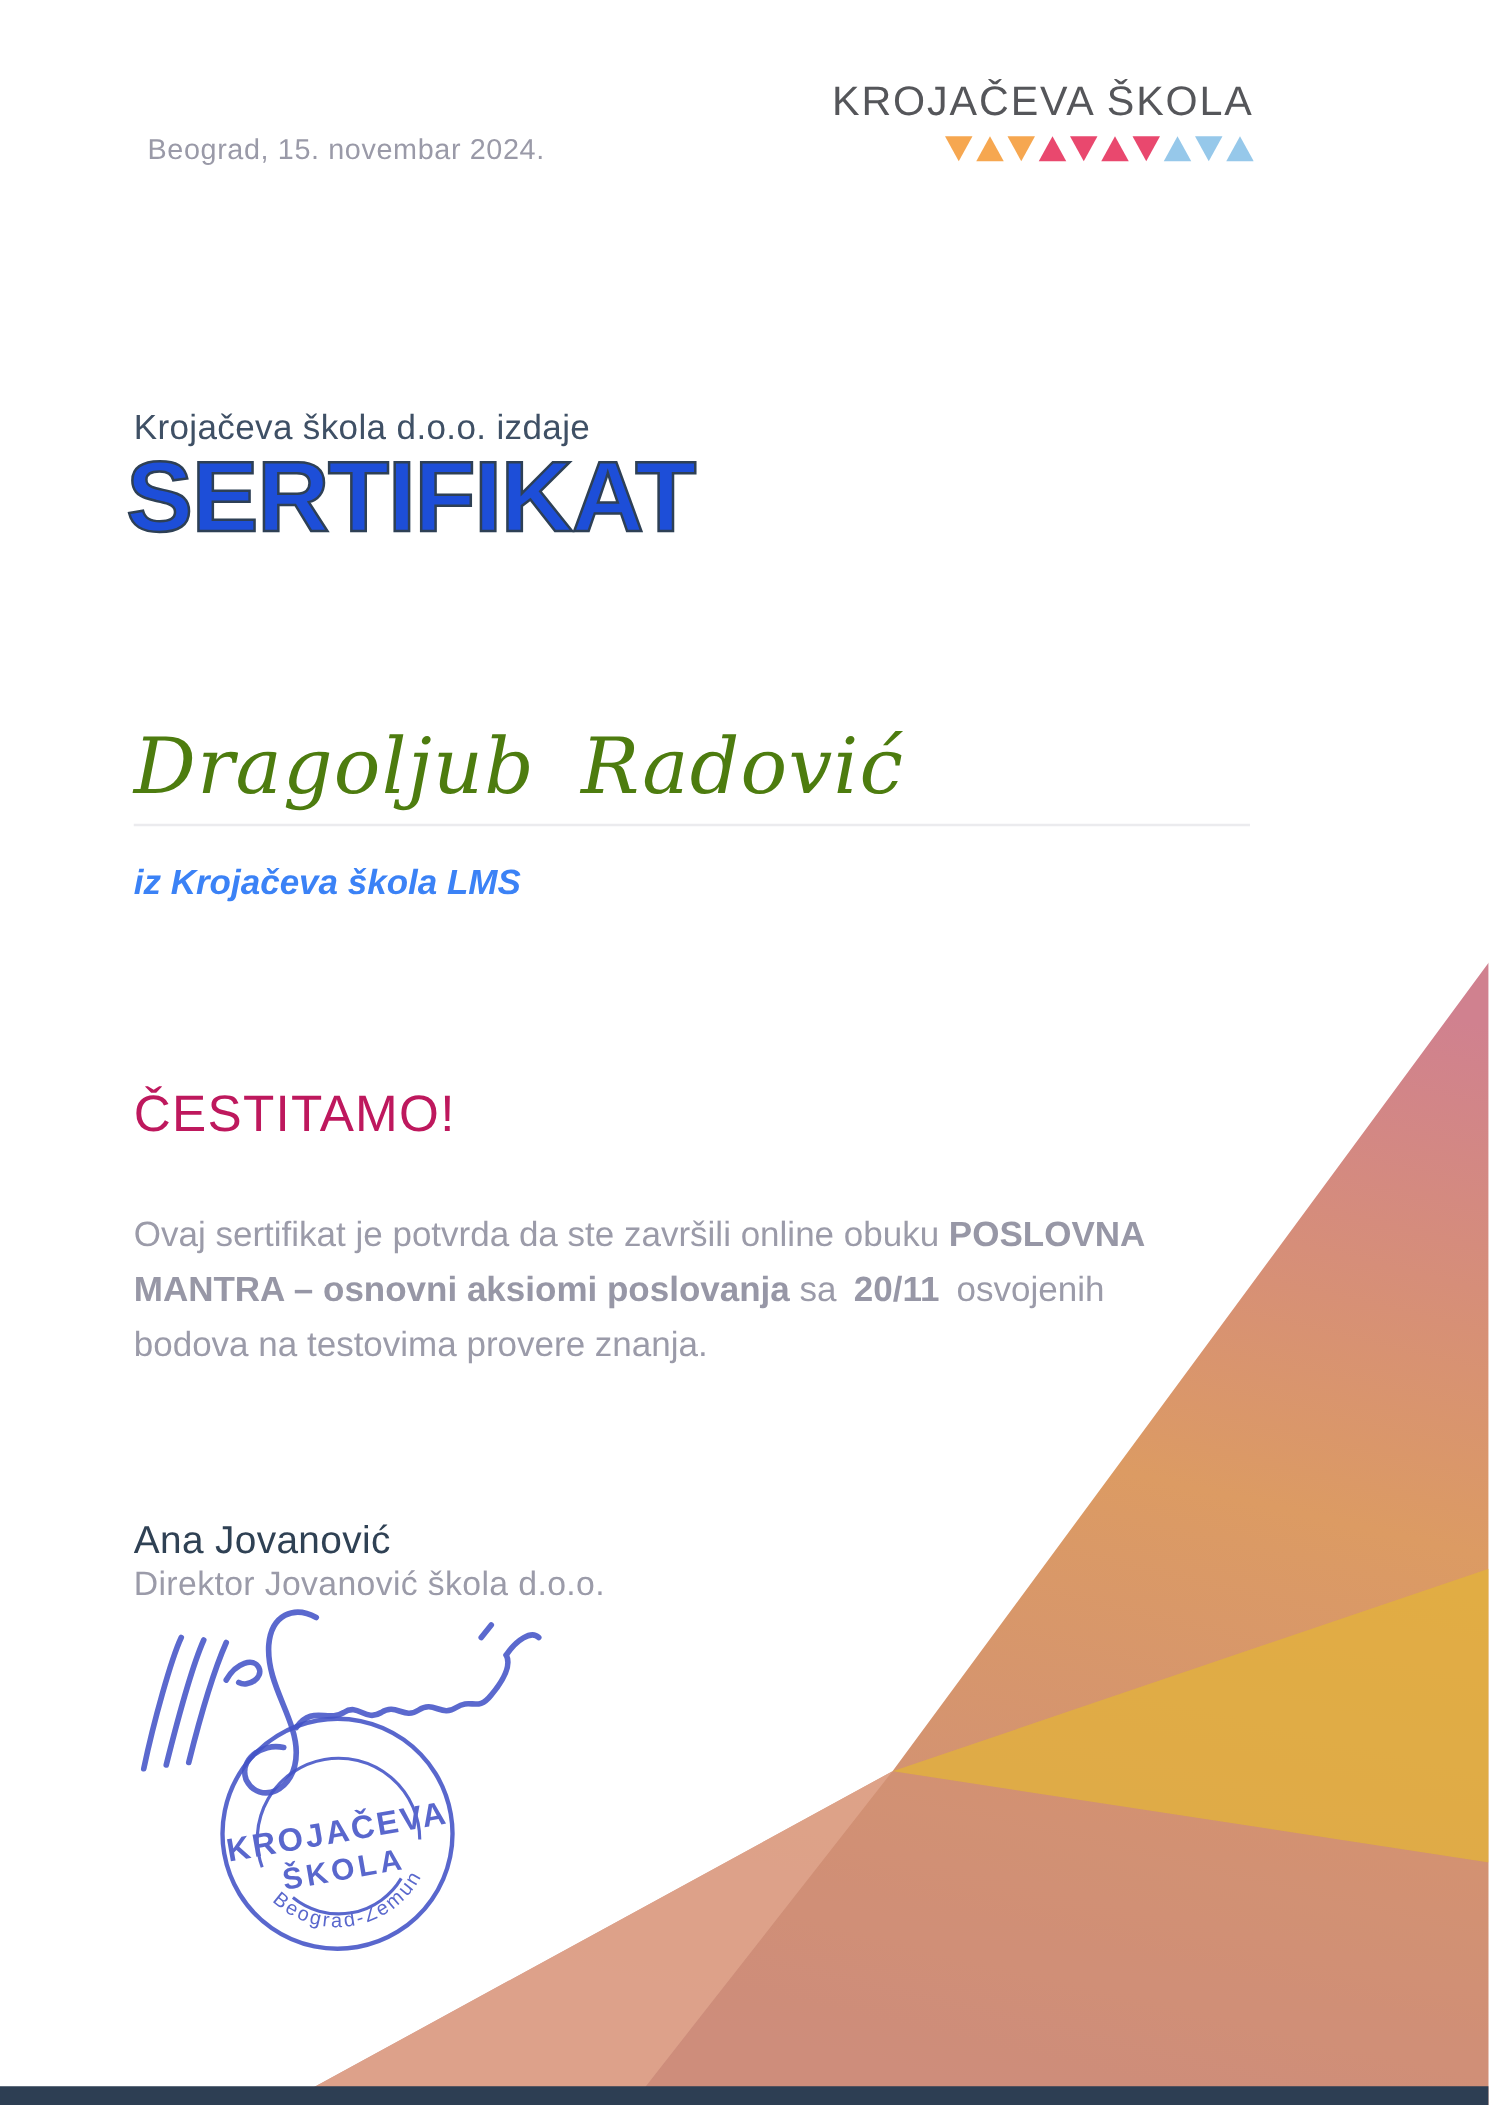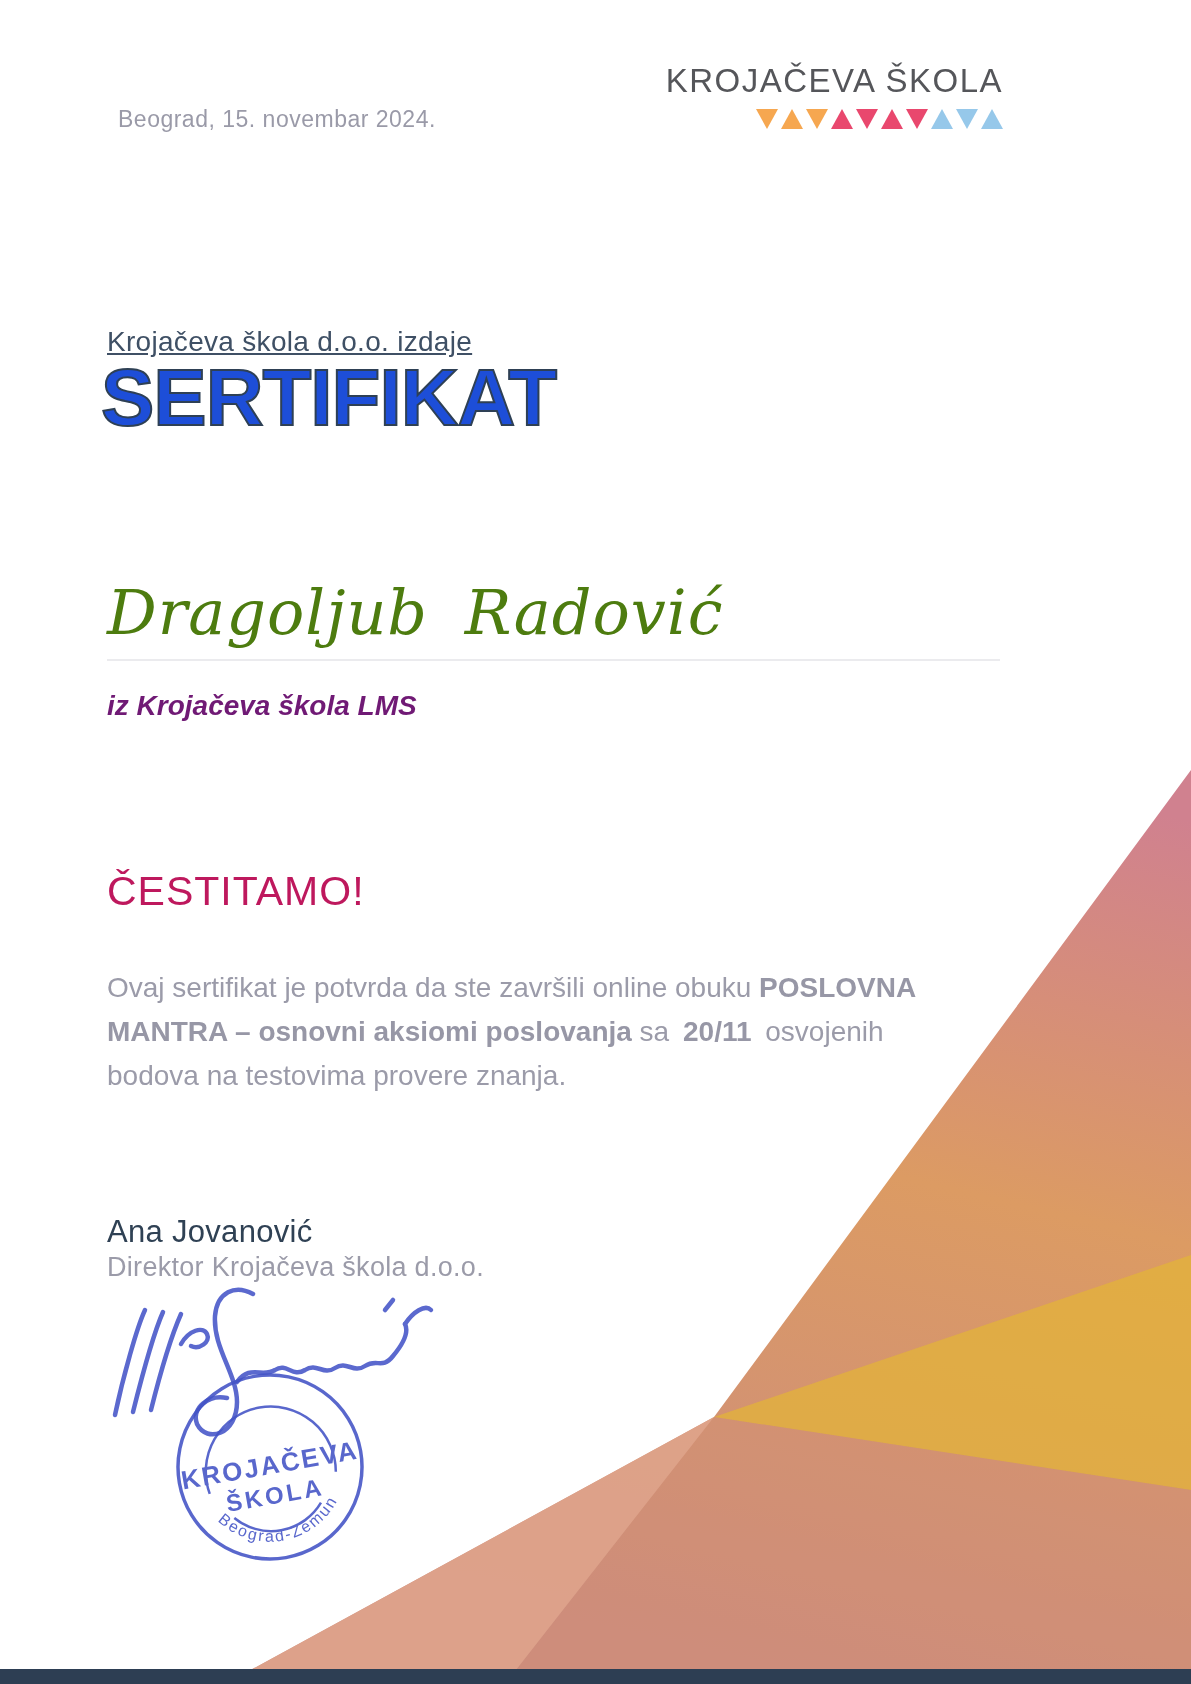--- a/index.html
+++ b/index.html
@@ -18,41 +18,41 @@
   .logo{
     position:absolute;right:188px;top:62px;text-align:left;
   }
   .logo-title{
     font-size:33px;color:#55565A;letter-spacing:1.5px;font-weight:400;
     white-space:nowrap;
   }
   .logo-strip{display:block;margin-top:7px;margin-left:auto;}
   .issuer{
     position:absolute;left:107px;top:326px;
-    font-size:28px;color:#3F5065;letter-spacing:0.3px;text-decoration:underline;
+    font-size:28px;color:#3F5065;letter-spacing:0.3px;
   }
   .title{
     position:absolute;left:101px;top:352px;
     font-size:80px;font-weight:800;color:#1d4ed8;
     letter-spacing:-1px;
     -webkit-text-stroke:2px #2E4055;
   }
   .name{
     position:absolute;left:107px;top:576px;
     font-family:"DejaVu Serif", serif;
     font-style:italic;font-size:62px;color:#4d7c0f;
     word-spacing:16px;letter-spacing:1px;
   }
   .name-underline{
     position:absolute;left:107px;top:659px;width:893px;height:2px;
     background:#EBEBEE;
   }
   .source{
     position:absolute;left:107px;top:690px;
-    font-size:28px;font-style:italic;font-weight:600;color:#701a75;
+    font-size:28px;font-style:italic;font-weight:600;color:#3b82f6;
   }
   .congrats{
     position:absolute;left:107px;top:868px;
     font-size:41px;font-weight:500;color:#be185d;letter-spacing:1px;
   }
   .body-text{
     position:absolute;left:107px;top:938px;width:842px;
     font-size:28px;line-height:1.57;color:#9B9BA9;
   }
   .body-text b{font-weight:700;color:#9797A6;}
@@ -119,21 +119,21 @@
 
     <div class="name">Dragoljub Radović</div>
     <div class="name-underline"></div>
     <div class="source">iz Krojačeva škola LMS</div>
 
     <div class="congrats">ČESTITAMO!</div>
 
     <p class="body-text"><span>Ovaj sertifikat je potvrda da ste završili online obuku </span><b>POSLOVNA MANTRA – osnovni aksiomi poslovanja</b><span> sa </span><b class="score">20/11</b><span> osvojenih bodova na testovima provere znanja.</span></p>
 
     <div class="signer-name">Ana Jovanović</div>
-    <div class="signer-title">Direktor Krojačeva škola d.o.o.</div>
+    <div class="signer-title">Direktor Jovanović škola d.o.o.</div>
 
     <svg class="signature-svg" width="390" height="285" viewBox="0 0 390 285" aria-hidden="true">
       <g fill="none" stroke="#3F4FC6" stroke-width="4.5" stroke-linecap="round" opacity="0.85">
         <path d="M30,133 C38,95 52,45 60,28"></path>
         <path d="M48,130 C58,90 70,48 78,30"></path>
         <path d="M66,128 C76,88 88,50 96,32"></path>
         <path d="M96,62 C104,48 118,44 122,52 C126,60 114,68 106,64"></path>
         <path d="M168,12 C150,2 132,10 130,34 C128,66 152,92 152,120 C152,152 122,162 112,142 C106,126 124,112 142,116"></path>
         <path d="M152,100 C165,82 177,96 190,88 C202,80 207,96 220,88 C232,80 238,94 250,86 C262,78 268,92 280,84 C292,76 297,88 308,74 C318,62 324,50 320,42"></path>
         <path d="M320,42 C328,30 340,22 346,28"></path>

